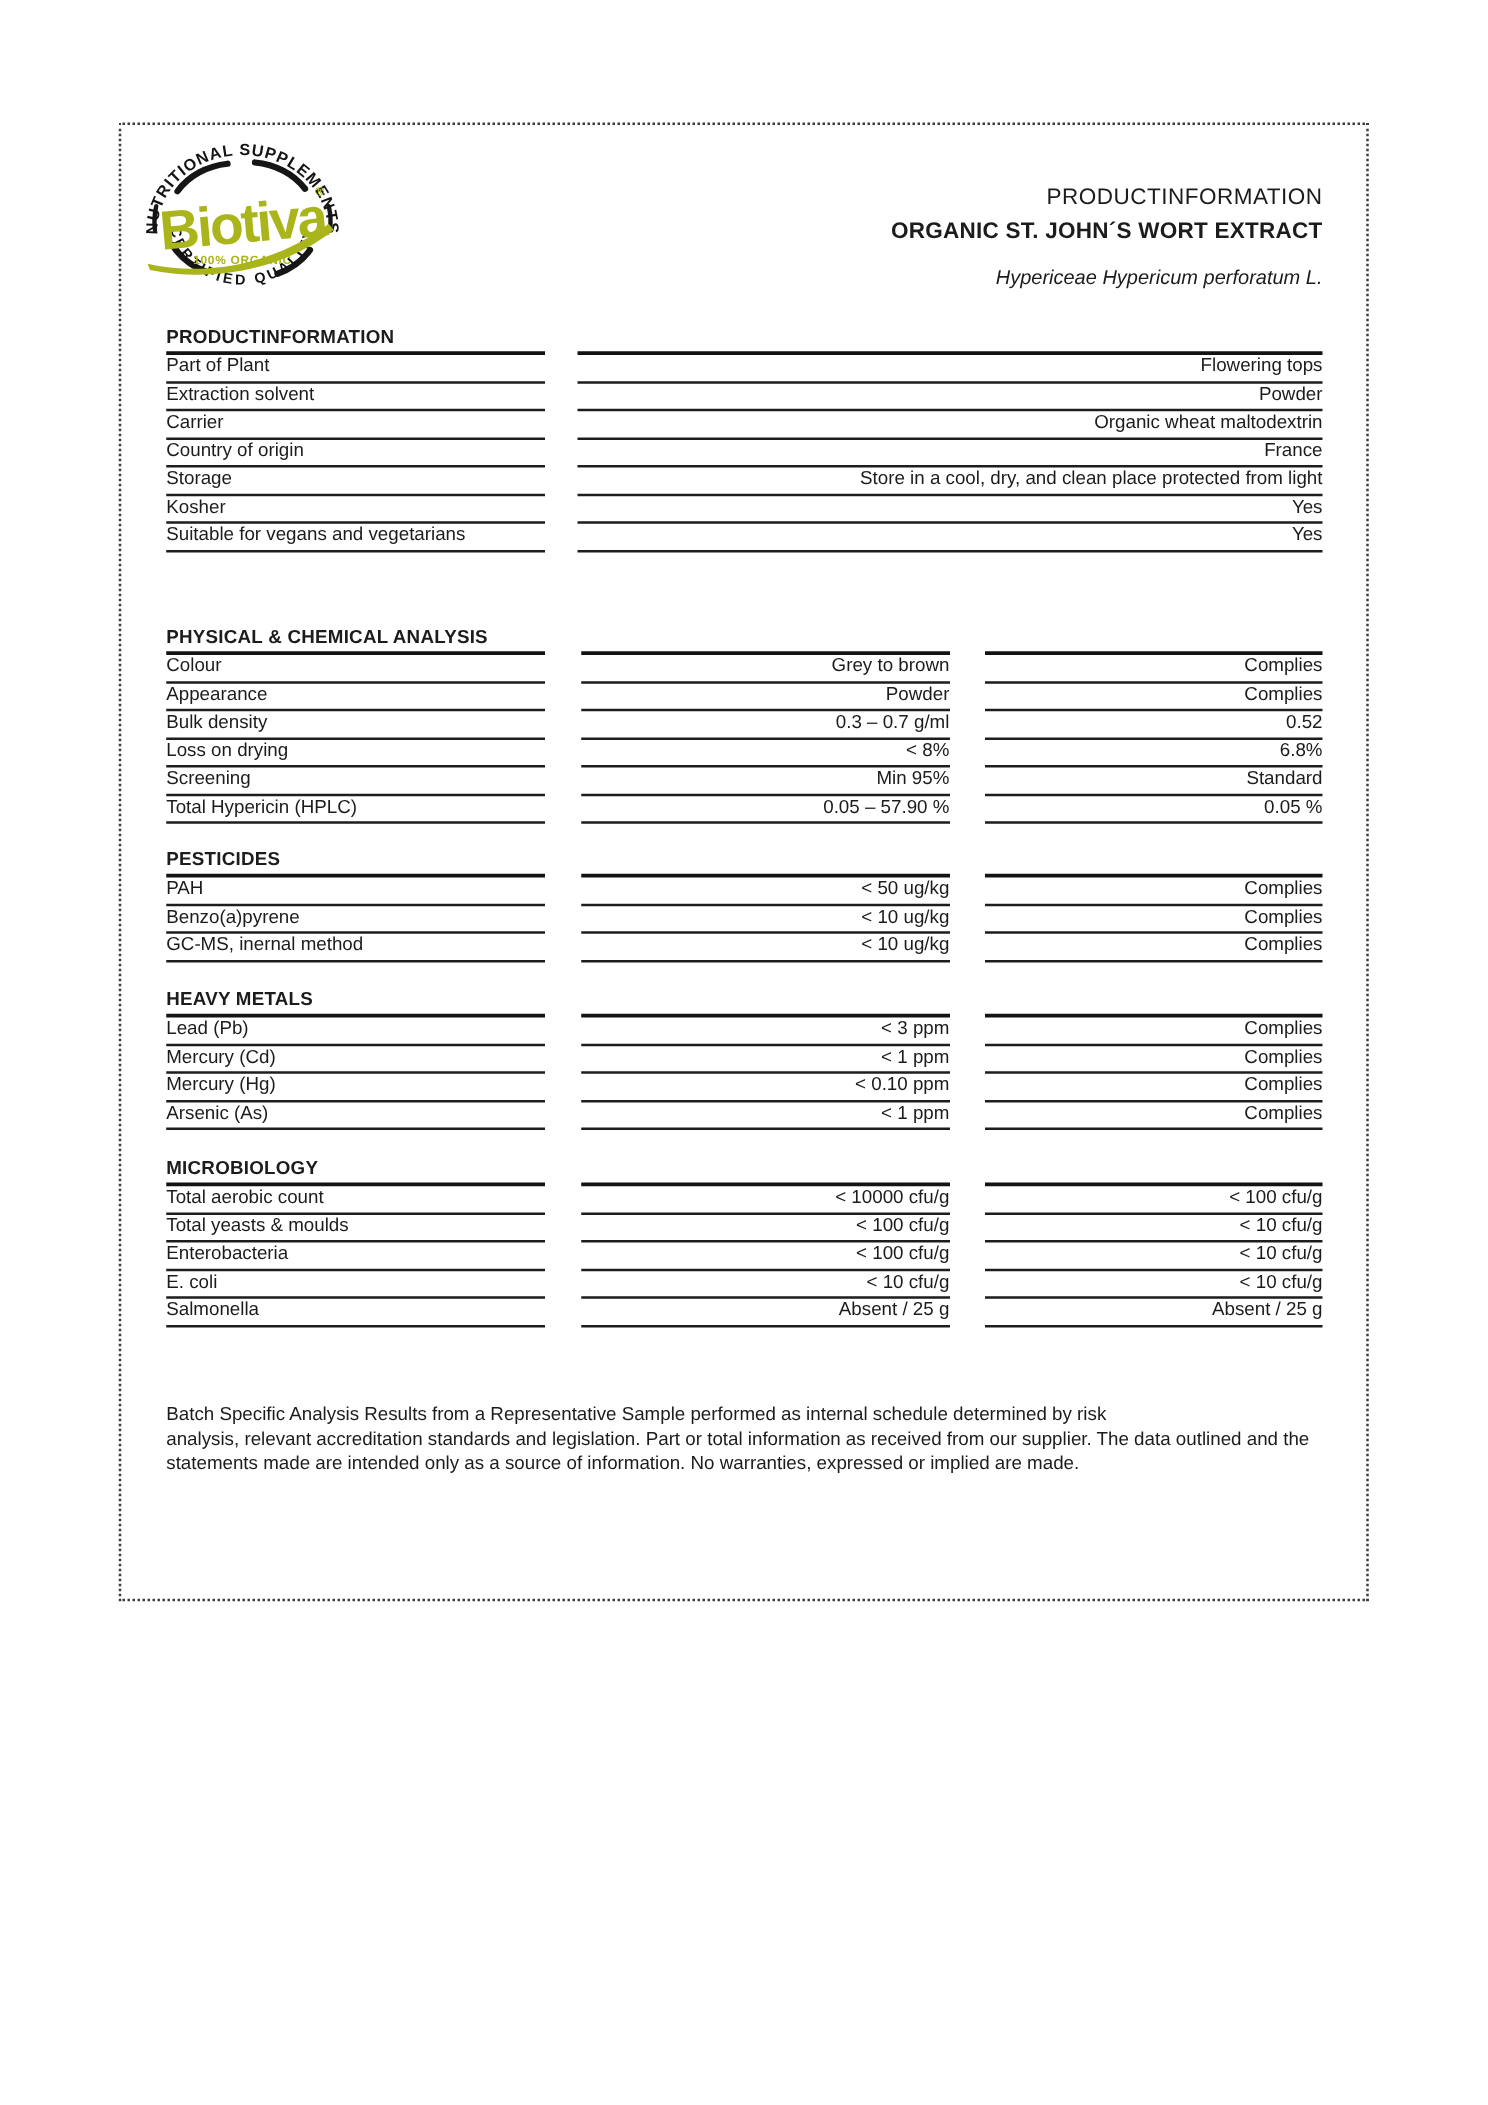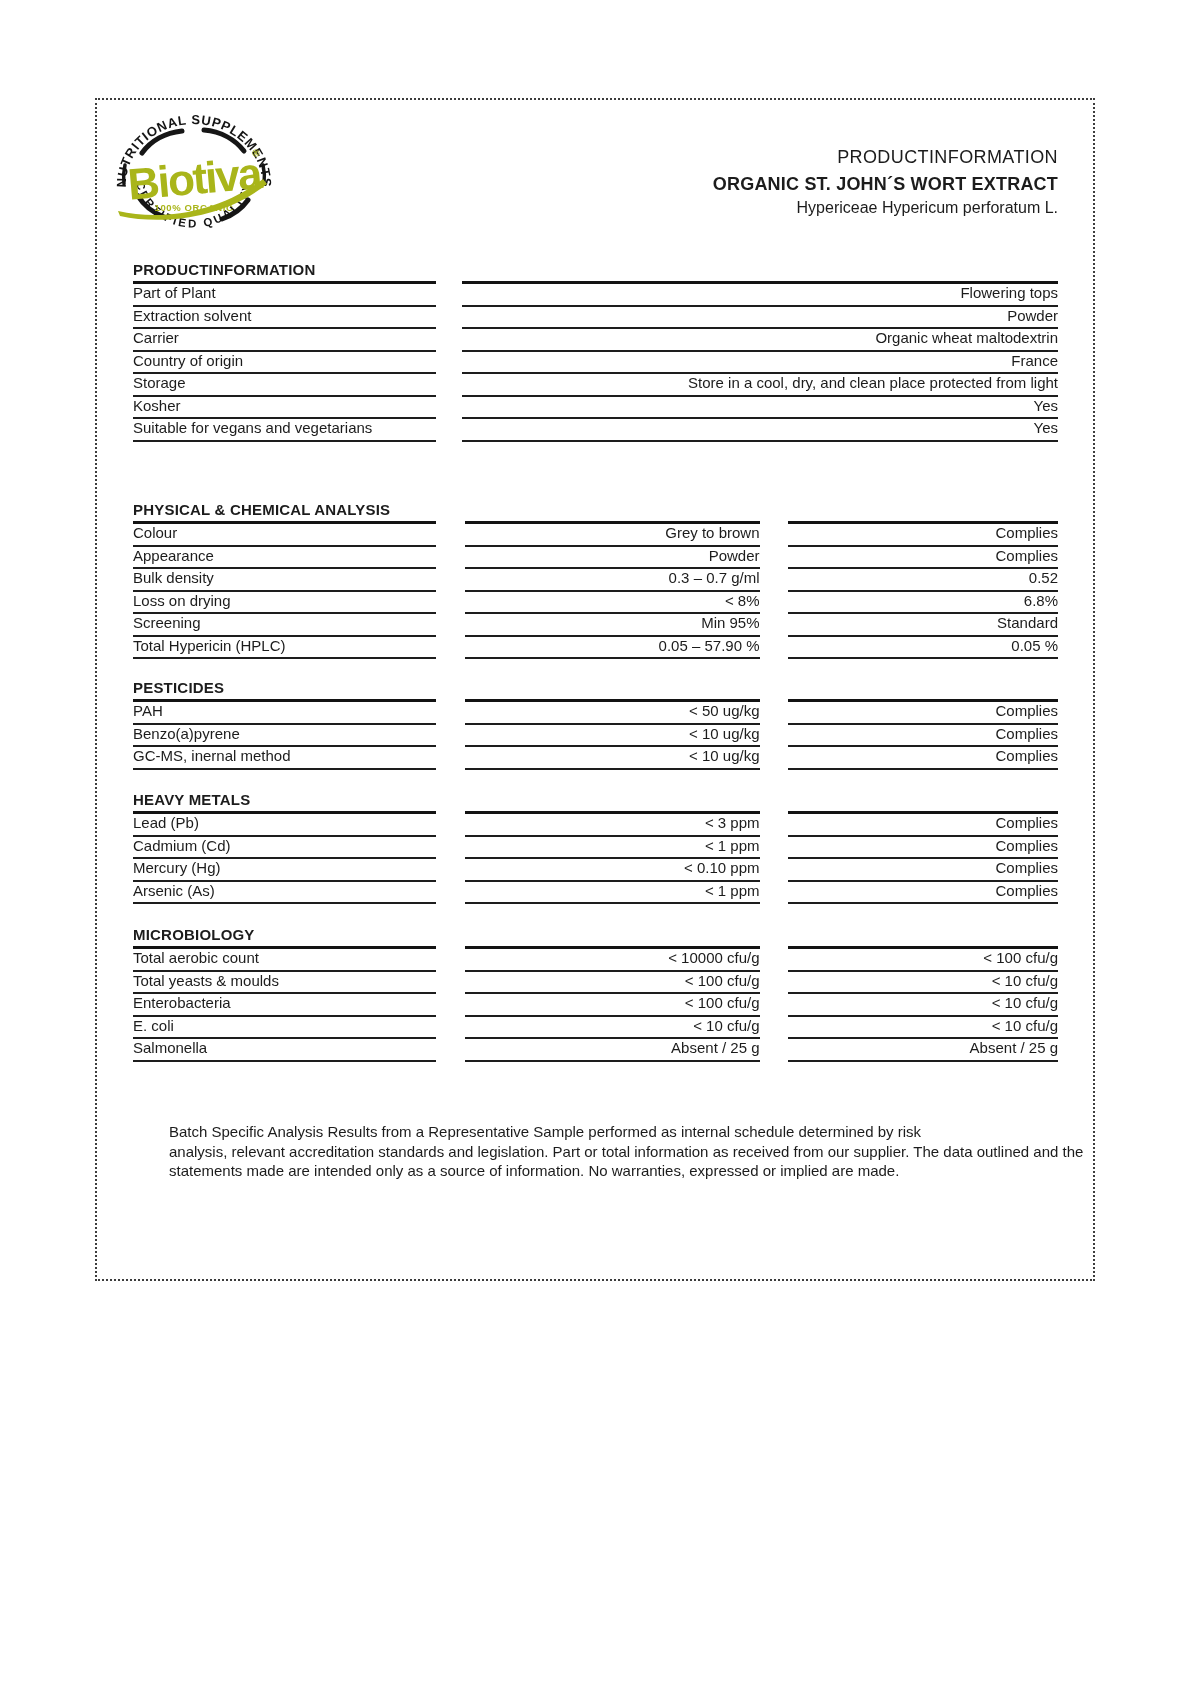--- a/index.html
+++ b/index.html
@@ -16,42 +16,42 @@
     width:1000px; height:1183px;
     border:2px dotted #3c3c3c;
   }
 
   .logo { position:absolute; left:112px; top:112px; width:164px; height:132px; }
   .logo svg { width:100%; height:100%; }
 
   .doc-header { position:absolute; top:147px; right:132px; text-align:right; }
   .doc-type { font-size:18px; letter-spacing:0.4px; }
   .doc-title { font-size:18px; font-weight:bold; margin-top:6px; letter-spacing:0.2px; }
-  .doc-subtitle { font-size:16px; margin-top:4px; }
+  .doc-subtitle { font-size:16px; font-style:italic; margin-top:19px; }
 
   .section, .col-header, .footer { position:absolute; left:133px; width:925px; }
 
   .grid { display:grid; justify-content:space-between; }
   .two-col   { grid-template-columns:303px 596px; }
   .three-col { grid-template-columns:303px 295px 270px; }
 
   .cell {
     display:flex; align-items:flex-end;
     padding-bottom:3px; font-size:15px; line-height:1.1;
     white-space:nowrap; overflow:visible;
   }
   .row .cell { height:22.5px; border-bottom:2px solid #1d1d1d; }
   .sec-head .cell { height:19px; border-bottom:3px solid #131313; }
   .cell.head { font-weight:bold; letter-spacing:0.2px; }
   .right { justify-content:flex-end; text-align:right; }
 
   .col-header .cell { border:none; height:auto; font-style:italic; padding-bottom:0; }
 
   .footer { font-size:15px; line-height:19.5px; }
-  .foot-line { white-space:nowrap;margin-left:36px; }
+  .foot-line { white-space:nowrap; }
 </style>
 </head>
 <body>
 
 <div class="page">
   <div class="sheet"></div>
 
   <div class="logo">
     <svg viewBox="0 0 164 132" xmlns="http://www.w3.org/2000/svg">
       <defs>
@@ -201,21 +201,21 @@
       <div class="cell"></div>
       <div class="cell"></div>
     </div>
     <div>
         <div class="grid three-col row">
          <div class="cell">Lead (Pb)</div>
          <div class="cell right">&lt; 3 ppm</div>
          <div class="cell right">Complies</div>
        </div>
         <div class="grid three-col row">
-         <div class="cell">Cadmium (Cd)</div>
+         <div class="cell">Mercury (Cd)</div>
          <div class="cell right">&lt; 1 ppm</div>
          <div class="cell right">Complies</div>
        </div>
         <div class="grid three-col row">
          <div class="cell">Mercury (Hg)</div>
          <div class="cell right">&lt; 0.10 ppm</div>
          <div class="cell right">Complies</div>
        </div>
         <div class="grid three-col row">
          <div class="cell">Arsenic (As)</div>

